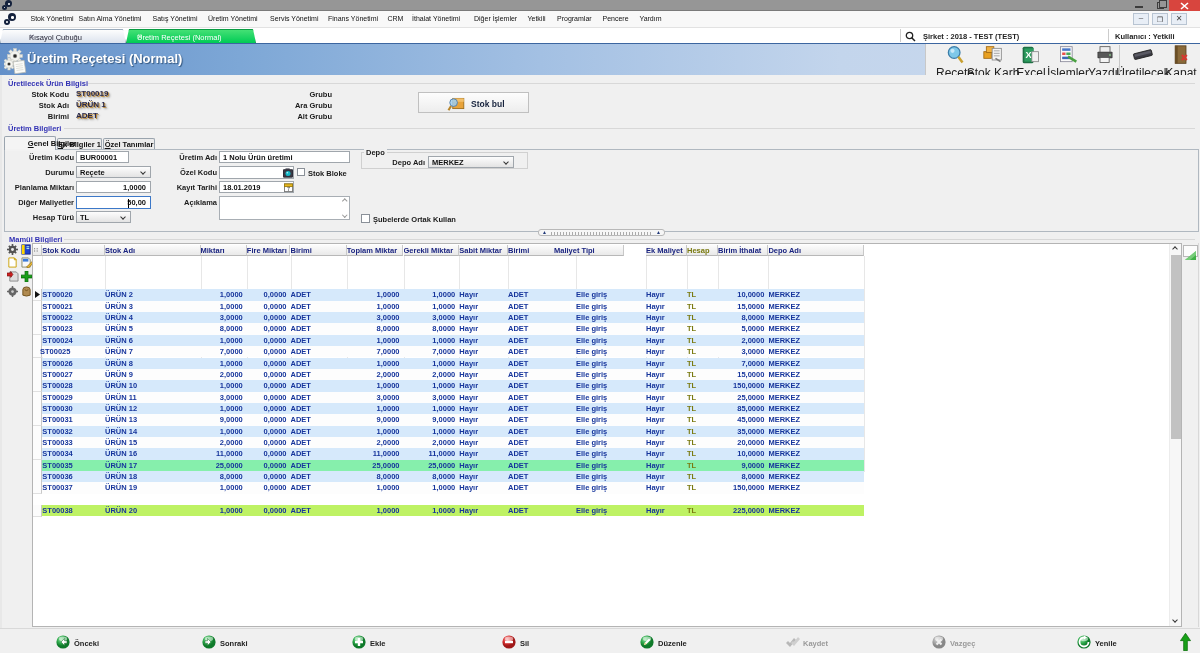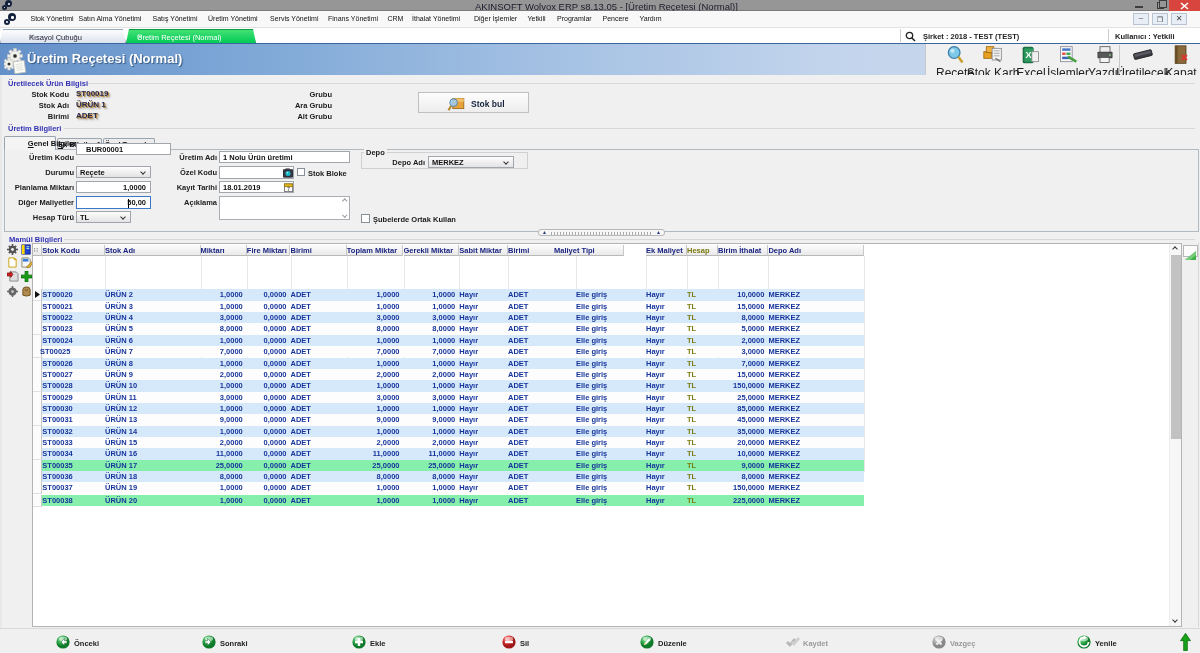--- a/index.html
+++ b/index.html
@@ -69,21 +69,20 @@
 .bbtn.dis .t{color:#9a9a9a;}
 </style></head>
 <body>
 <div id="titlebar">
   <div class="gears" style="position:absolute;left:2px;top:0px;width:10px;height:11px;">
     <div class="g1" style="left:3px;top:0px;width:7px;height:7px;"></div>
     <div class="g1i" style="left:5.5px;top:2.5px;width:2px;height:2px;"></div>
     <div class="g1" style="left:0px;top:5px;width:5px;height:5px;"></div>
     <div class="g1i" style="left:1.8px;top:6.8px;width:1.5px;height:1.5px;"></div>
   </div>
-  <div id="titletext">AKINSOFT Wolvox ERP s8.13.05 - [Üretim Reçetesi (Normal)]</div>
   <div id="minbtn"></div>
   <div id="maxbtn"></div>
   <div id="closebtn">
       <svg width="9" height="8">
         <path d="M1 1 L8 7 M8 1 L1 7" stroke="#fff" stroke-width="1.6"></path>
       </svg>
     </div>
 </div>
 <div id="menubar">
   <div class="gears" style="position:absolute;left:4px;top:1px;width:12px;height:14px;">
@@ -247,21 +246,21 @@
   <div class="ftab" style="left:3px;top:64px;width:50px;z-index:4;margin-left:22px;"><u>G</u>enel Bilgiler</div>
   <div class="abs" style="left:55px;top:63px;width:45px;height:12px;background:#ececec;border:1px solid #9aa4ae;border-bottom:none;border-radius:2px 2px 0 0;"></div>
   <div class="ftab" style="left:56px;top:65px;width:43px;"><u>E</u>k Bilgiler 1</div>
   <div class="abs" style="left:101px;top:63px;width:52px;height:12px;background:#ececec;border:1px solid #9aa4ae;border-bottom:none;border-radius:2px 2px 0 0;"></div>
   <div class="ftab" style="left:102px;top:65px;width:50px;"><u>Ö</u>zel Tanımlar</div>
 
   <div class="abs" style="left:3px;top:74px;width:50px;height:2px;background:#f2f2f2;z-index:5;"></div>
   <div class="abs" style="left:2px;top:74px;width:1195px;height:83px;background:#f0f0f0;border:1px solid #b0b8c0;"></div>
 
   <div class="flabel" style="left:0px;top:78px;width:72px;">Üretim Kodu</div>
-  <div class="input" style="left:74px;top:68px;width:95px;height:12px;padding:1px 0 0 9px;">BUR00001</div>
+  <div class="input" style="left:74px;top:76px;width:53px;height:12px;padding:1px 0 0 3px;">BUR00001</div>
   <div class="flabel" style="left:0px;top:93px;width:72px;">Durumu</div>
   <div class="combo" style="left:74px;top:91px;width:75px;height:12px;padding:1px 0 0 3px;">Reçete<span class="arr"></span></div>
   <div class="flabel" style="left:0px;top:108px;width:72px;">Planlama Miktarı</div>
   <div class="input num" style="left:74px;top:106px;width:75px;height:12px;padding:1px 4px 0 0;">1,0000</div>
   <div class="flabel" style="left:0px;top:123px;width:72px;">Diğer Maliyetler</div>
   <div class="input num" style="left:74px;top:121px;width:75px;height:13px;padding:1px 4px 0 0;border:1px solid #3c78c8;"><span style="position:absolute;right:21px;top:1.5px;width:1px;height:9px;background:#000;"></span>50,00</div>
   <div class="flabel" style="left:0px;top:138px;width:72px;">Hesap Türü</div>
   <div class="combo" style="left:74px;top:136px;width:55px;height:12px;padding:1px 0 0 3px;">TL<span class="arr"></span></div>
 
   <div class="flabel" style="left:145px;top:78px;width:70px;">Üretim Adı</div>
@@ -697,21 +696,21 @@
 <div class="cell num" style="left:313.8px;width:56.7px;">1,0000</div>
 <div class="cell num" style="left:370.5px;width:55.8px;">1,0000</div>
 <div class="cell" style="left:426.3px;width:48.7px;">Hayır</div>
 <div class="cell" style="left:475.0px;width:68.0px;">ADET</div>
 <div class="cell" style="left:543.0px;width:70.0px;">Elle giriş</div>
 <div class="cell" style="left:613.0px;width:41.0px;">Hayır</div>
 <div class="cell" style="left:654.0px;width:31.0px;color:#7a7a10;">TL</div>
 <div class="cell num" style="left:685.0px;width:50.4px;">150,0000</div>
 <div class="cell" style="left:735.4px;width:95.6px;">MERKEZ</div>
 </div>
-<div class="row" style="top:218px;background:#86efac;">
+<div class="row" style="top:228px;background:#bef264;">
 <div class="cell" style="left:0;width:9px;background:#fcfcfc;border-right:1px solid #c8c8c8;border-bottom:1px solid #e0e0e0;"></div>
 <div class="cell" style="left:9.3px;width:62.7px;">ST00038</div>
 <div class="cell" style="left:72.0px;width:95.5px;">ÜRÜN 20</div>
 <div class="cell num" style="left:167.5px;width:46.3px;">1,0000</div>
 <div class="cell num" style="left:213.8px;width:43.7px;">0,0000</div>
 <div class="cell" style="left:257.5px;width:56.3px;">ADET</div>
 <div class="cell num" style="left:313.8px;width:56.7px;">1,0000</div>
 <div class="cell num" style="left:370.5px;width:55.8px;">1,0000</div>
 <div class="cell" style="left:426.3px;width:48.7px;">Hayır</div>
 <div class="cell" style="left:475.0px;width:68.0px;">ADET</div>

